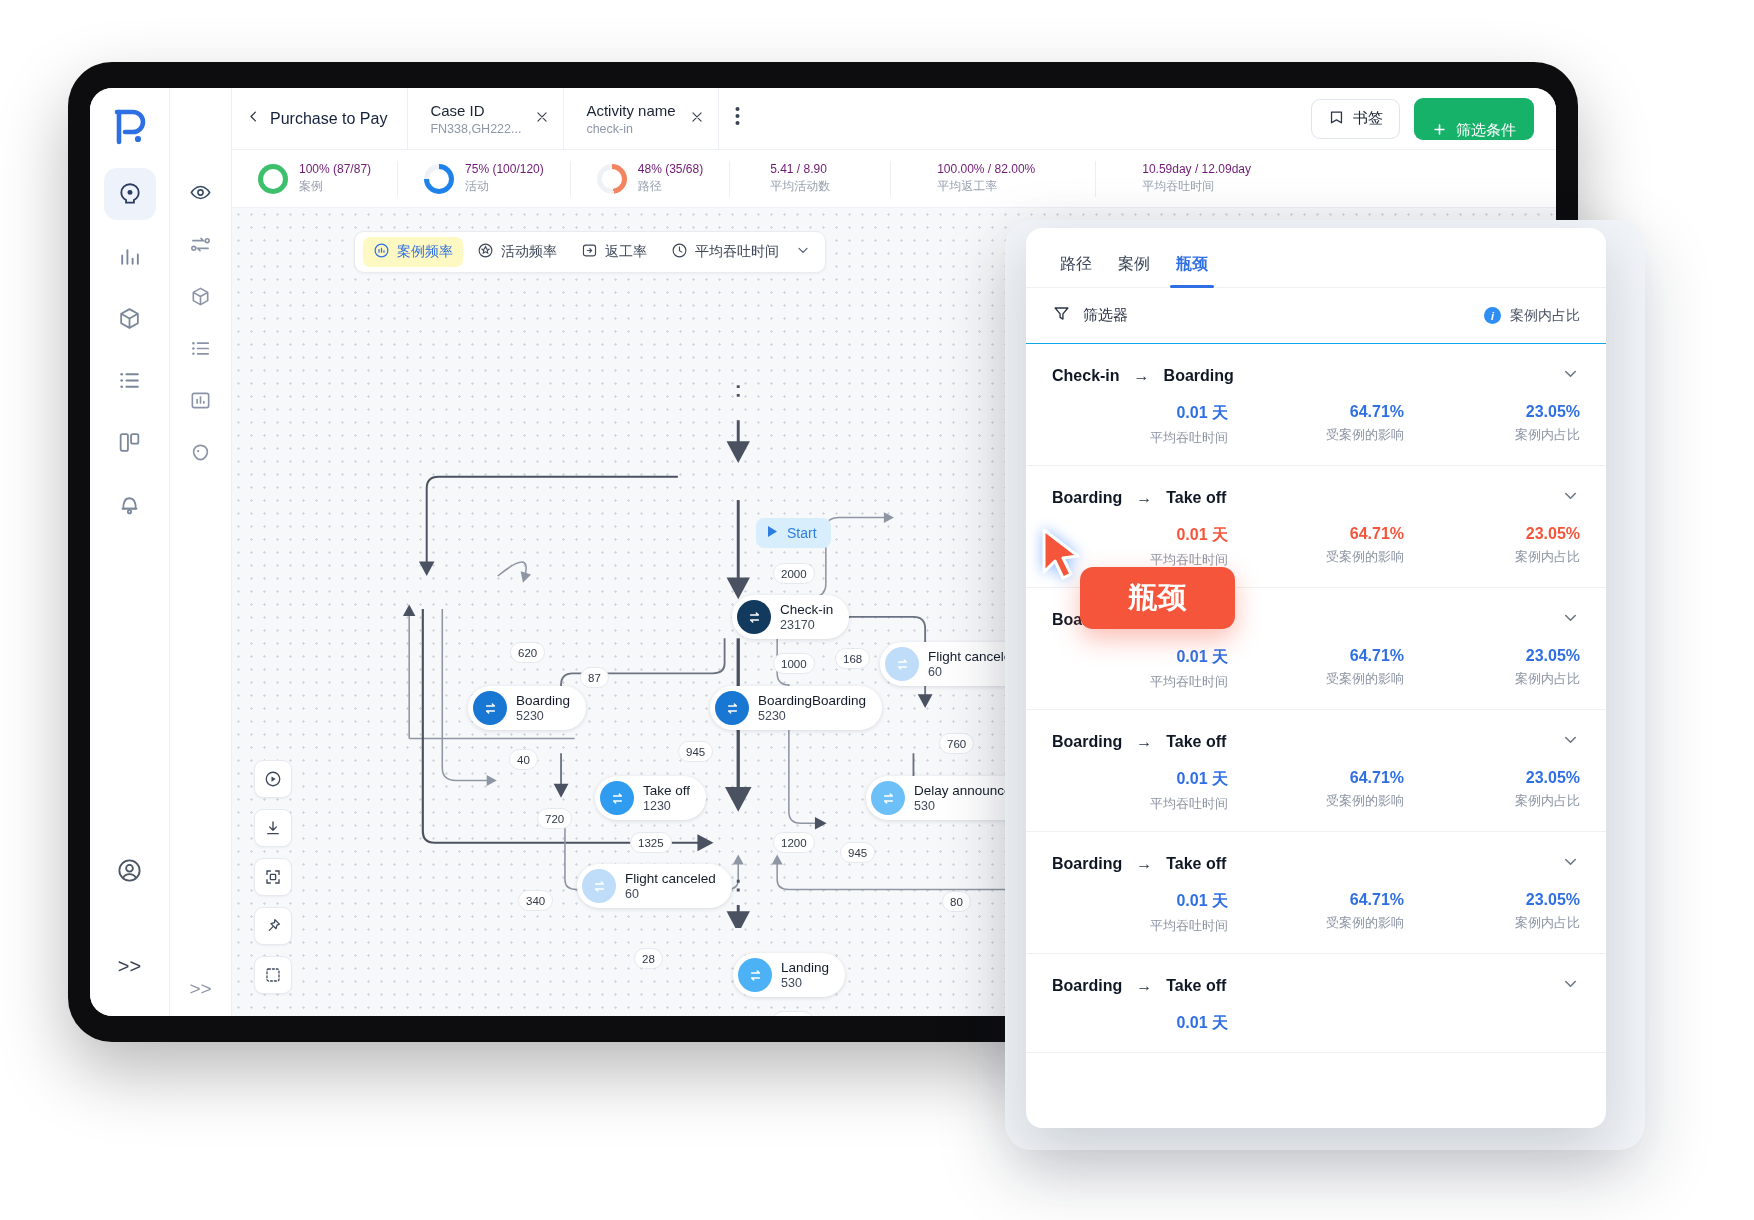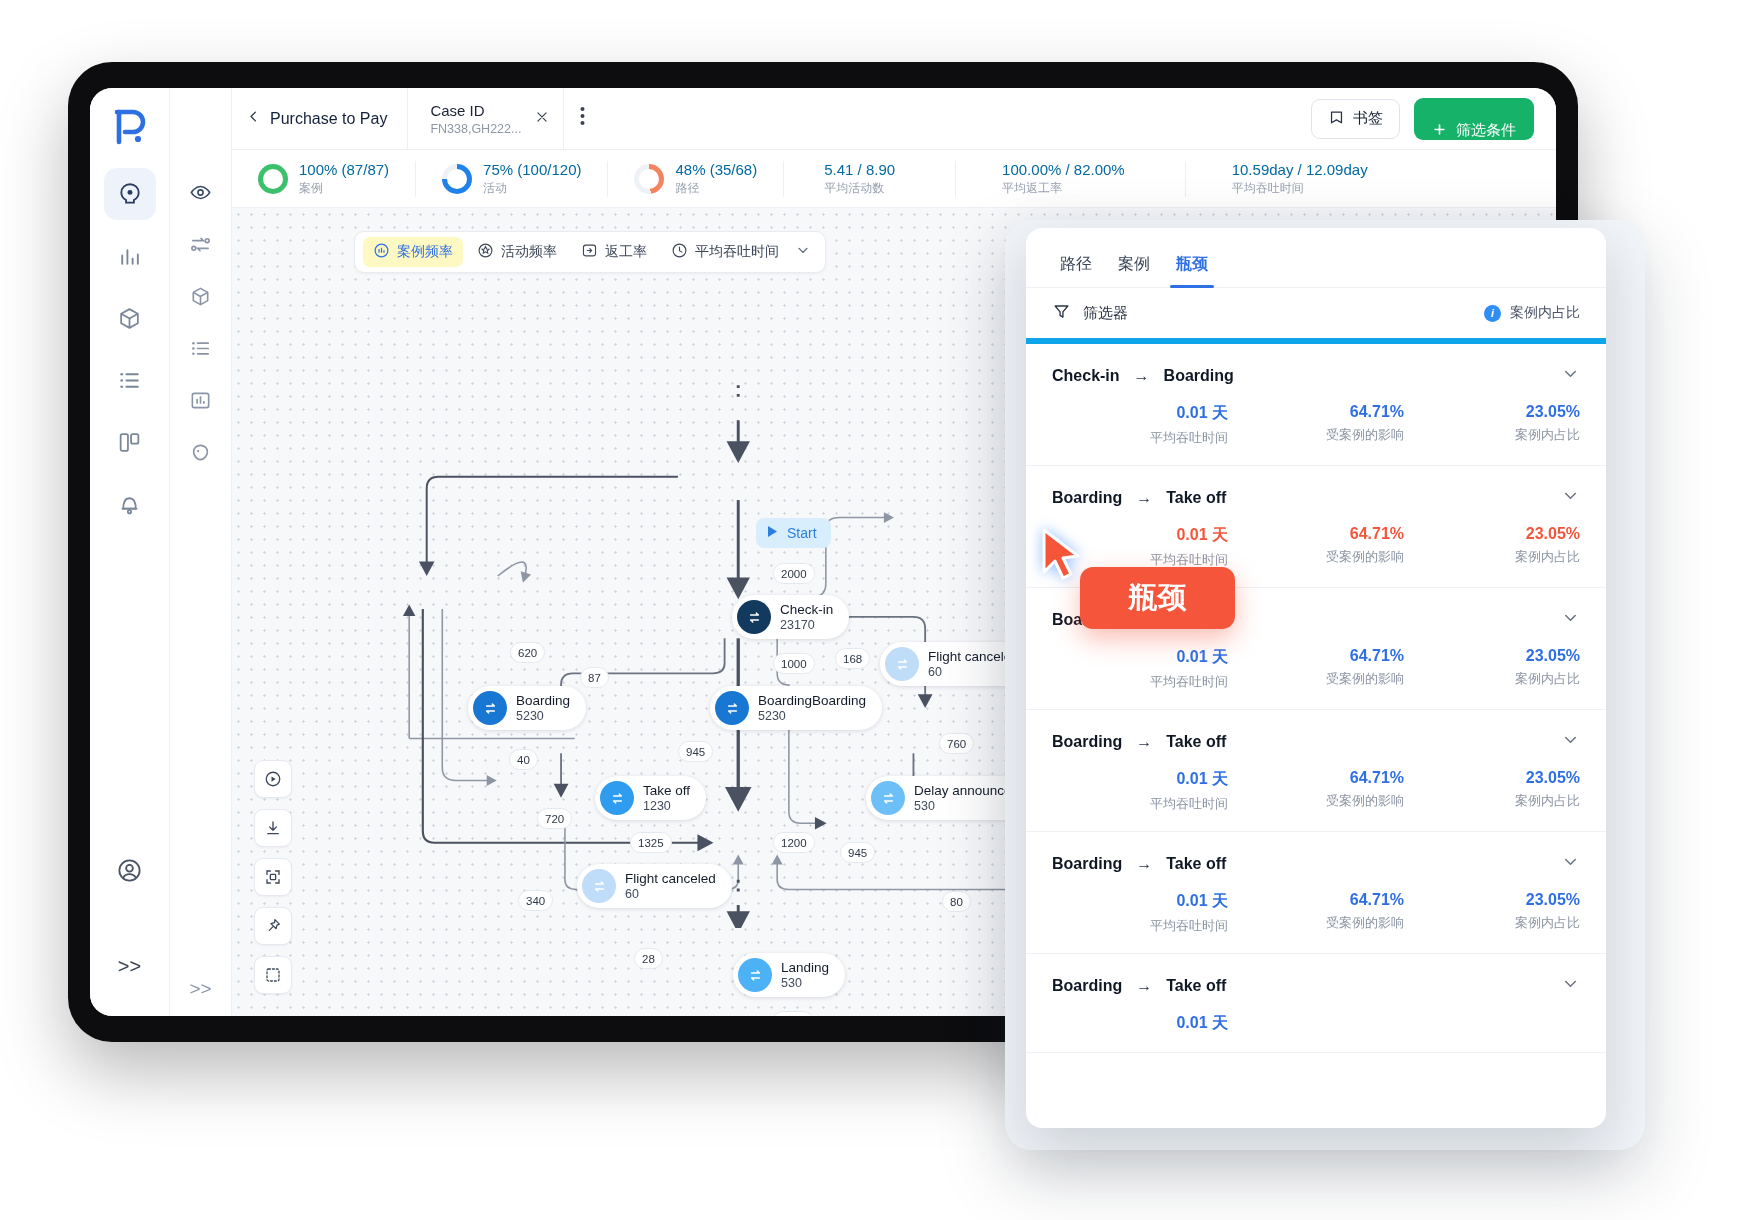--- a/index.html
+++ b/index.html
@@ -75,21 +75,21 @@
   .btn-primary{ display:flex;align-items:flex-end;gap:9px; border:0; border-radius:9px; height:42px;
     padding:0 18px; font-size:15px; color:#fff; background:#17b26a; cursor:pointer; }
 
   
   .stats{ height:58px; border-bottom:1px solid #eceff3; display:flex; align-items:center;
     background:#fff; }
   .stat{ display:flex; align-items:center; gap:11px; padding:0 26px; height:36px;
     border-right:1px solid #eceff3; flex:0 0 auto; }
   .stat:last-child{ border-right:0; }
   .stat-txt{ display:flex; flex-direction:column; gap:2px; }
-  .stat-v{ font-size:15px; color:#0369a1; white-space:nowrap; }
+  .stat-v{ font-size:12px; color:#701a75; white-space:nowrap; }
   .stat-l{ font-size:12px; color:#98a1b0; white-space:nowrap; }
   .donut{ width:30px;height:30px;border-radius:50%; position:relative; flex:0 0 30px; }
   .donut::after{ content:""; position:absolute; inset:5px; border-radius:50%; background:#fff; }
 
   
   .canvas{ flex:1; position:relative; overflow:hidden;
     background-color:#f7f8fa;
     background-image:radial-gradient(#d3d8e0 1.1px, transparent 1.1px);
     background-size:13px 13px; }
 
@@ -135,21 +135,21 @@
     background:#fff; border-radius:16px 16px 16px 16px;
     box-shadow:0 22px 60px rgba(18,28,45,.17);
     overflow:hidden; z-index:9;
   }
   .panel-tabs{ display:flex; gap:10px; padding:26px 26px 0 26px; border-bottom:1px solid #eef0f4; }
   .ptab{ font-size:16px; color:#3a4558; padding:0 8px 12px 8px; cursor:pointer; position:relative; }
   .ptab.active{ color:#2f6fe4; font-weight:700; }
   .ptab.active::after{ content:""; position:absolute; left:2px; right:2px; bottom:-1px; height:3px;
     background:#2f6fe4; border-radius:2px; }
   .panel-filter{ height:56px; display:flex; align-items:center; padding:0 26px;
-    border-bottom:6px solid #0ea5e9; gap:12px; }
+    border-bottom:1px solid #0ea5e9; gap:12px; }
   .pf-label{ font-size:15px; color:#2b3445; }
   .pf-right{ margin-left:auto; display:flex; align-items:center; gap:9px; }
   .pf-note{ font-size:14px; color:#4a5365; }
   .info-dot{ width:17px;height:17px;border-radius:50%;background:#2f8ef4;color:#fff;
     font-size:11px; display:flex;align-items:center;justify-content:center; font-weight:700; font-style:italic;}
 
   .rows{ overflow:hidden; }
   .row{ padding:20px 26px 18px 26px; border-bottom:1px solid #eef0f4; position:relative; }
   .row-head{ display:flex; align-items:center; gap:14px; }
   .row-from,.row-to{ font-size:16px; color:#101826; font-weight:700; }
@@ -305,20 +305,31 @@
             <span class="chip-label">Case ID</span>
             <span class="chip-val">FN338,GH222...</span>
           </div>
           <span class="chip-x">
             <svg width="14" height="14" viewBox="0 0 24 24" fill="none" stroke="#39424f" stroke-width="2" stroke-linecap="round">
                 <path d="M5 5l14 14M19 5L5 19"></path>
               </svg>
           </span>
         </div>
 
+        <div class="chip">
+          <div class="chip-txt">
+            <span class="chip-label">Activity name</span>
+            <span class="chip-val">check-in</span>
+          </div>
+          <span class="chip-x">
+            <svg width="14" height="14" viewBox="0 0 24 24" fill="none" stroke="#39424f" stroke-width="2" stroke-linecap="round">
+                <path d="M5 5l14 14M19 5L5 19"></path>
+              </svg>
+          </span>
+        </div>
 
 
         <div class="kebab">
           <svg width="5" height="20" viewBox="0 0 5 20">
               <circle cx="2.5" cy="3" r="2" fill="#39424f"></circle>
               <circle cx="2.5" cy="10" r="2" fill="#39424f"></circle>
               <circle cx="2.5" cy="17" r="2" fill="#39424f"></circle>
             </svg>
         </div>
 

